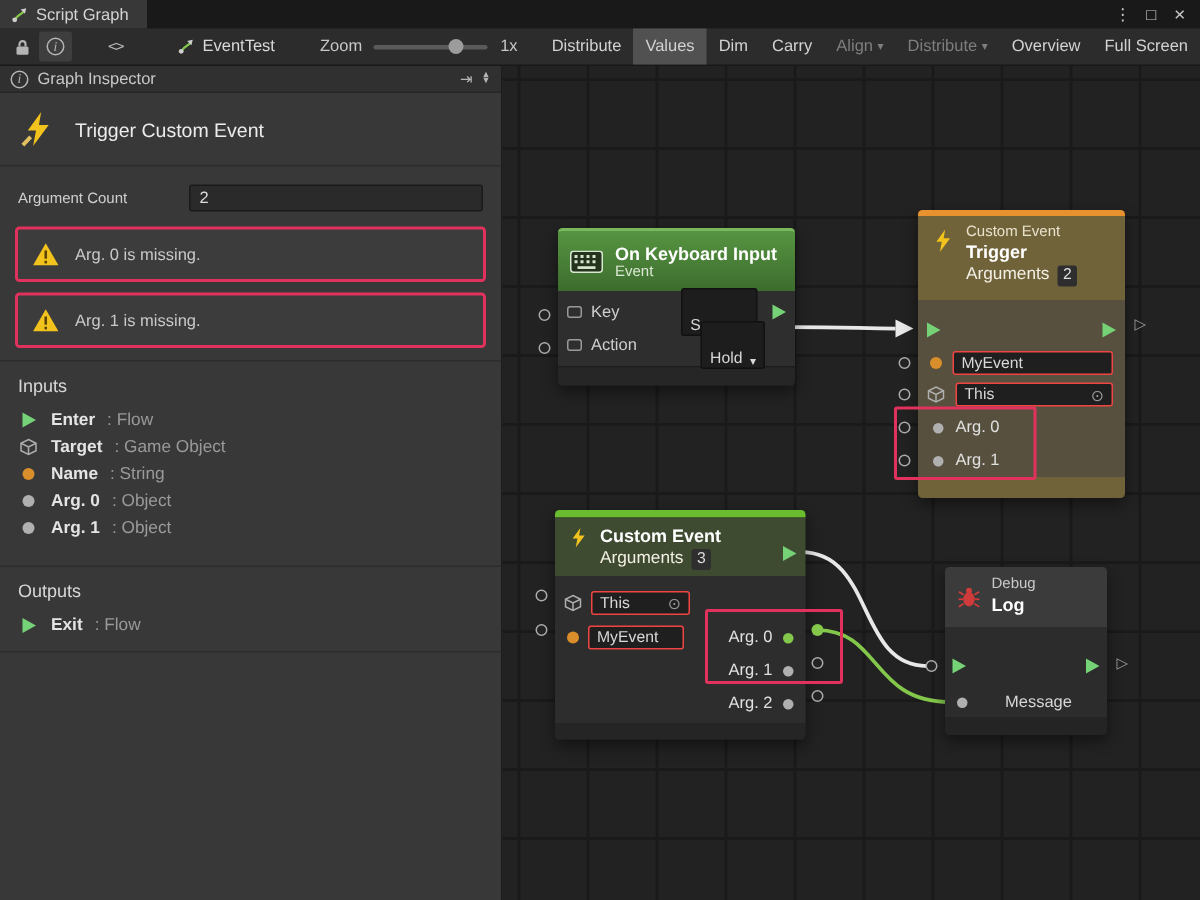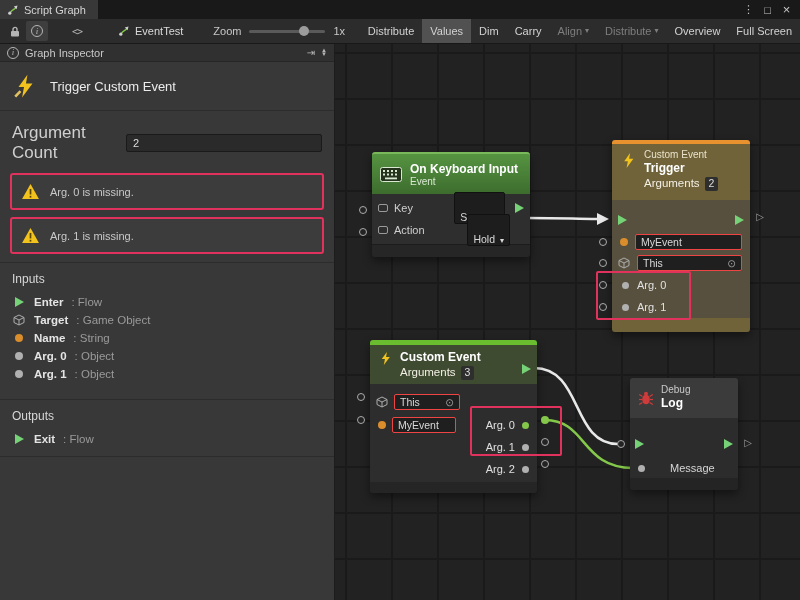--- a/index.html
+++ b/index.html
@@ -27,21 +27,21 @@
   .caret{font-size:8px;line-height:1;}
   
   .inspector{position:absolute;left:0;top:44px;width:335px;height:556px;background:#383838;border-right:1px solid #1d1d1d;font-size:11px;color:#c8c8c8;}
   .insp-header{height:18px;background:#303030;border-bottom:1px solid #262626;display:flex;align-items:center;gap:6px;padding:0 7px;}
   .insp-header .spacer{flex:1;}
   .insp-header .hicon{color:#b5b5b5;font-size:10px;}
   .tri-stack{display:flex;flex-direction:column;line-height:.55;font-size:6px;color:#b5b5b5;}
   .insp-title{display:flex;align-items:center;gap:12px;padding:11px 12px;border-bottom:1px solid #2c2c2c;}
   .insp-title .label{font-size:13px;color:#ececec;}
   .argcount{display:flex;align-items:center;padding:12px 12px 10px;gap:6px;}
-  .argcount .label{width:108px;font-size:17px;color:#cfcfcf;}
+  .argcount .label{width:108px;font-size:10px;color:#cfcfcf;}
   .field{flex:1;height:18px;background:#2a2a2a;border:1px solid #1a1a1a;border-radius:2px;display:flex;align-items:center;padding:0 6px;color:#dcdcdc;}
   .warning{margin:0 10px 7px;border:2px solid #e0325c;border-radius:3px;background:#3c3c3c;display:flex;align-items:center;gap:10px;padding:8px 9px;color:#c9c9c9;}
   .section{border-top:1px solid #2c2c2c;margin-top:8px;padding:9px 0 8px;}
   .section.outputs{border-bottom:1px solid #2c2c2c;}
   .section-label{padding:0 12px 7px;font-size:12px;color:#d8d8d8;}
   .io-row{display:flex;align-items:center;gap:8px;padding:3px 12px;}
   .io-icon{width:14px;display:flex;justify-content:center;align-items:center;}
   .io-name{color:#e4e4e4;font-weight:bold;font-size:11.5px;}
   .io-type{color:#9a9a9a;font-size:11.5px;}
   

